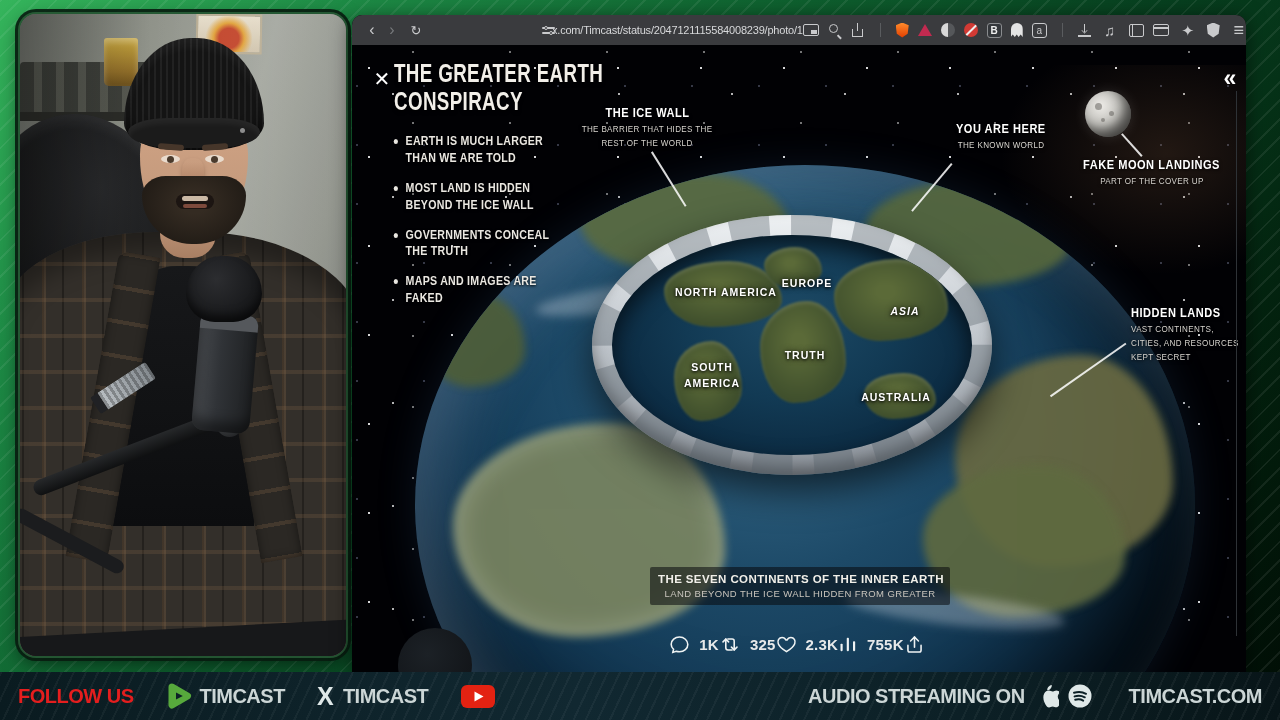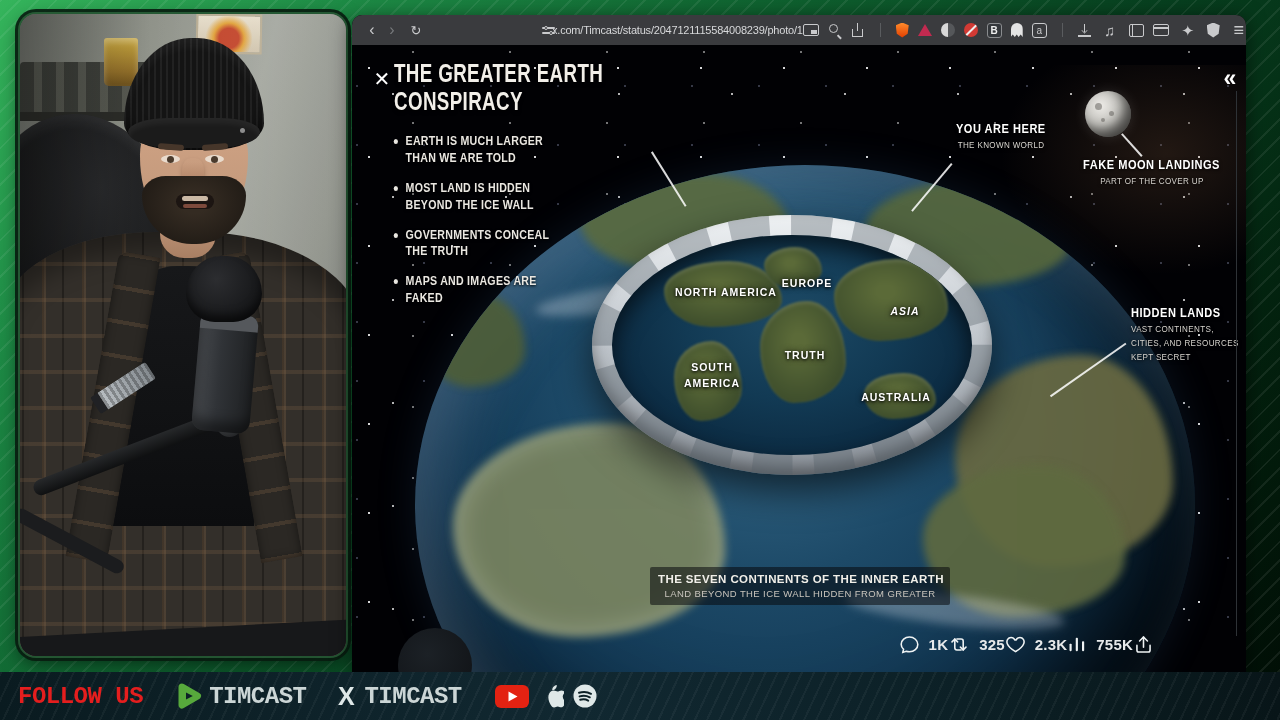--- a/index.html
+++ b/index.html
@@ -240,32 +240,32 @@
 
   .caption { position:absolute; left:298px; top:522px; width:300px; padding:6px 8px;
     background:rgba(8,10,12,.55); text-align:center; border-radius:2px; }
   .caption .cap1 { color:#f1efe9; font-size:11.5px; font-weight:bold; letter-spacing:.4px; white-space:nowrap; }
   .caption .cap2 { color:#c9c5bd; font-size:9.5px; letter-spacing:.4px; margin-top:3px; white-space:nowrap; }
 
   .avatar { position:absolute; left:46px; top:583px; width:74px; height:74px; border-radius:50%;
     background:radial-gradient(circle at 40% 35%, #1c2126, #121519 75%); }
 
   .stats { position:absolute; left:88px; right:92px; bottom:8px; height:40px;
-    display:flex; align-items:center; justify-content:flex-end; color:#e7e9ea; }
+    display:flex; align-items:center; justify-content:center; color:#e7e9ea; }
   .stat { display:flex; align-items:center; gap:9px; font-size:15px; font-weight:bold;
     letter-spacing:.2px; cursor:pointer; }
   .stat svg { display:block; }
 
   
   .banner { position:absolute; left:0; top:672px; width:1280px; height:48px;
     background:
       repeating-linear-gradient(115deg, rgba(255,255,255,.045) 0 2px, transparent 2px 11px),
       linear-gradient(90deg,#0a1b20,#112831 45%,#0c2026 75%,#081518 100%);
     display:flex; align-items:center; padding:0 18px; }
-  .btext { font-size:24px; font-weight:bold; letter-spacing:-.5px; color:#ccd6d6; white-space:nowrap;font-family:Liberation Mono, monospace; }
+  .btext { font-size:20px; font-weight:bold; letter-spacing:-.5px; color:#ccd6d6; white-space:nowrap; }
   .bred { color:#e41e1e; }
   .bicon { display:flex; align-items:center; }
 </style>
 </head>
 <body>
 
 <div class="stage">
   <div class="bg"></div>
 
   <div class="cam">
@@ -414,20 +414,24 @@
         <div>CONSPIRACY</div>
       </div>
 
       <div class="ig-bullets">
         <div class="bl">EARTH IS MUCH LARGER THAN WE ARE TOLD</div>
         <div class="bl">MOST LAND IS HIDDEN BEYOND THE ICE WALL</div>
         <div class="bl">GOVERNMENTS CONCEAL THE TRUTH</div>
         <div class="bl">MAPS AND IMAGES ARE FAKED</div>
       </div>
 
+      <div class="callout co-ice">
+        <div class="ct"><span class="condc">THE ICE WALL</span></div>
+        <div class="cs"><span class="condc" style="max-width:160px;">THE BARRIER THAT HIDES THE REST OF THE WORLD</span></div>
+      </div>
       <div class="callout co-moon">
         <div class="ct"><span class="condc">FAKE MOON LANDINGS</span></div>
         <div class="cs"><span class="condc">PART OF THE COVER UP</span></div>
       </div>
       <div class="callout co-you">
         <div class="ct"><span class="condc">YOU ARE HERE</span></div>
         <div class="cs"><span class="condc">THE KNOWN WORLD</span></div>
       </div>
       <div class="callout co-hid">
         <div class="ct"><span class="condc">HIDDEN LANDS</span></div>
@@ -515,30 +519,32 @@
           <text x="2" y="22" font-family="Liberation Sans, sans-serif" font-size="25" font-weight="bold" fill="#dfe8e8">X</text>
         </svg>
     </span>
     <span class="btext" style="margin-left:2px;">TIMCAST</span>
     <span class="bicon" style="margin-left:32px;">
       <svg width="36" height="26" viewBox="0 0 36 26">
           <rect x="1" y="2" width="34" height="23" rx="6" fill="#e32212"></rect>
           <path d="M14.5 8.5 L23.5 13.5 L14.5 18.5 Z" fill="#ffffff"></path>
         </svg>
     </span>
+    <span class="btext" style="margin-left:auto;">AUDIO STREAMING ON</span>
     <span class="bicon" style="margin-left:12px;">
       <svg width="22" height="26" viewBox="0 0 24 28" fill="#dfe8e8">
           <path d="M16.9 9.2c-1 0-2.4-1.1-4-1.1-2.1 0-4 1.3-5 3.2-2.1 3.7-.5 9.2 1.5 12.2 1 1.5 2.2 3.1 3.8 3 1.5-.1 2.1-1 3.9-1s2.3 1 3.9.9c1.6 0 2.6-1.5 3.6-3 .8-1.1 1.3-2.2 1.7-3.5-4.4-1.7-5.1-7.9-.7-9.7-1.4-1.7-3.3-2.2-4.6-2.2-1.2 0-3 1.2-4.1 1.2z"></path>
           <path d="M14.9 5.9c.8-1 1.4-2.4 1.2-3.9-1.2.1-2.7 1-3.6 2-.8.9-1.5 2.4-1.3 3.8 1.4.1 2.9-.8 3.7-1.9z"></path>
         </svg>
     </span>
     <span class="bicon" style="margin-left:8px;">
       <svg width="26" height="26" viewBox="0 0 26 26">
           <circle cx="13" cy="13" r="11.5" fill="#dfe8e8"></circle>
           <g fill="none" stroke="#0c2026" stroke-width="2" stroke-linecap="round">
             <path d="M7 9.8c4.2-1.2 8.6-.9 12 1"></path>
             <path d="M7.6 13.4c3.5-1 7.2-.7 10.2.9"></path>
             <path d="M8.2 16.8c2.8-.8 5.7-.5 8 .8"></path>
           </g>
         </svg>
     </span>
+    <span class="btext" style="margin-left:36px;">TIMCAST.COM</span>
   </div>
 </div>
 
 </body></html>

